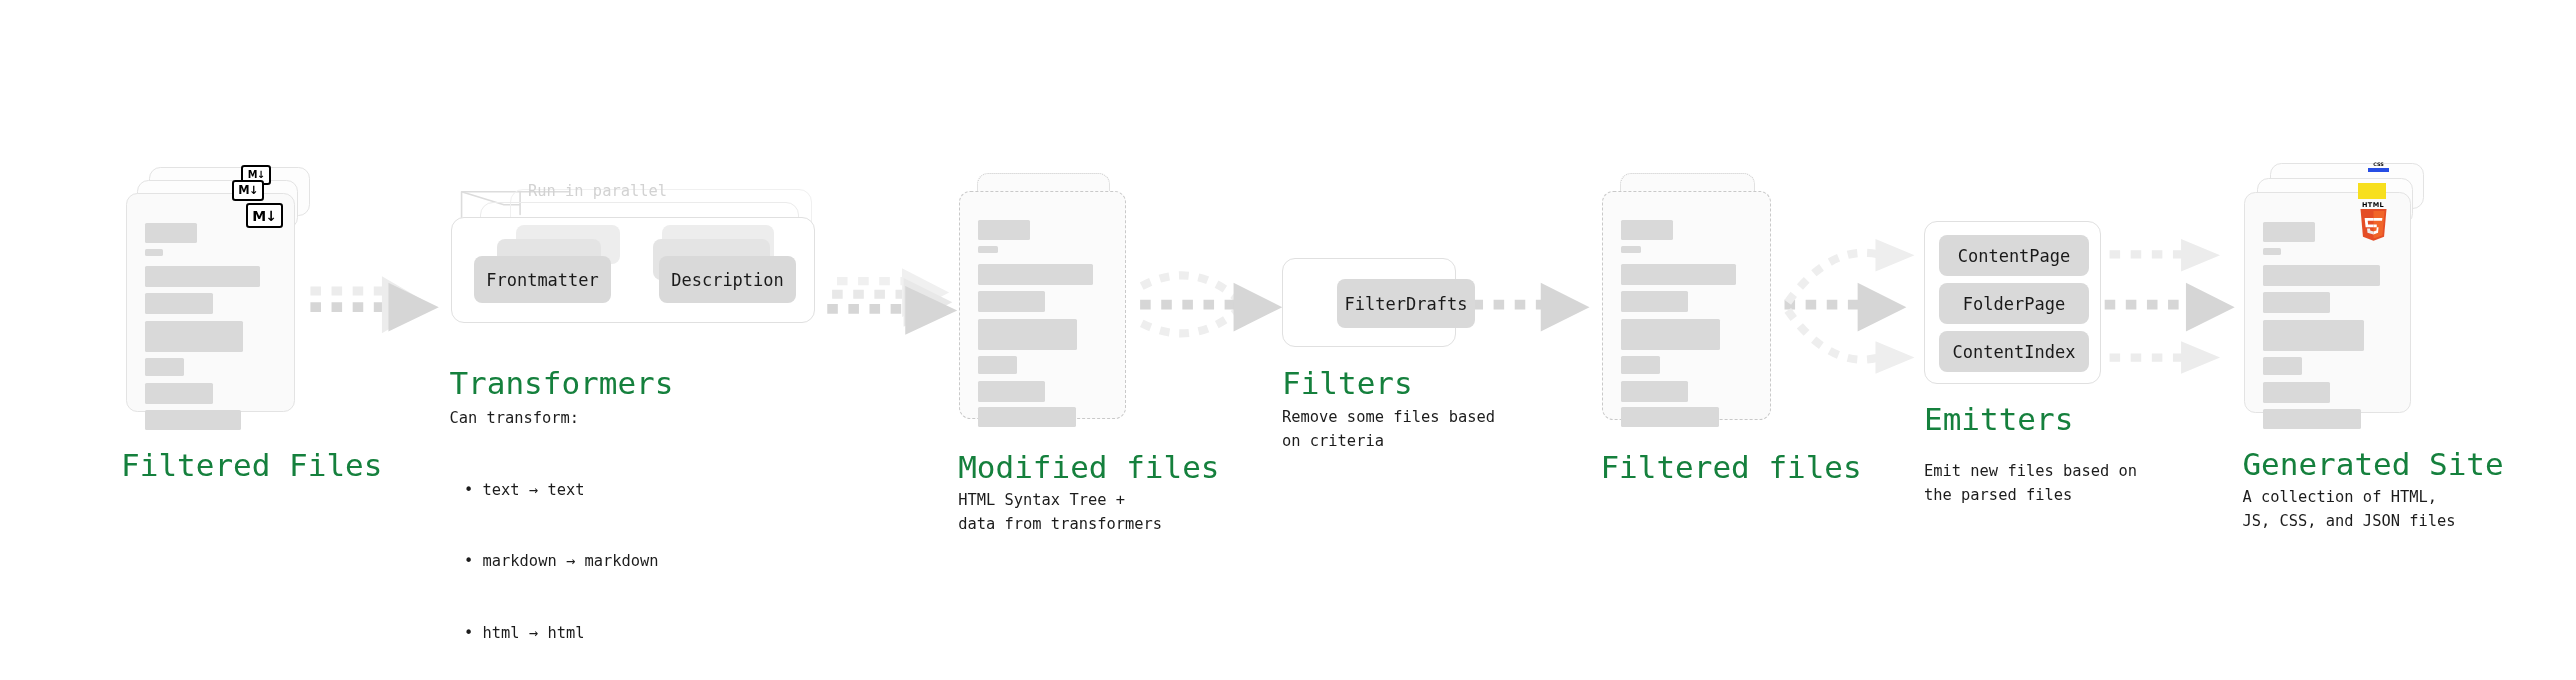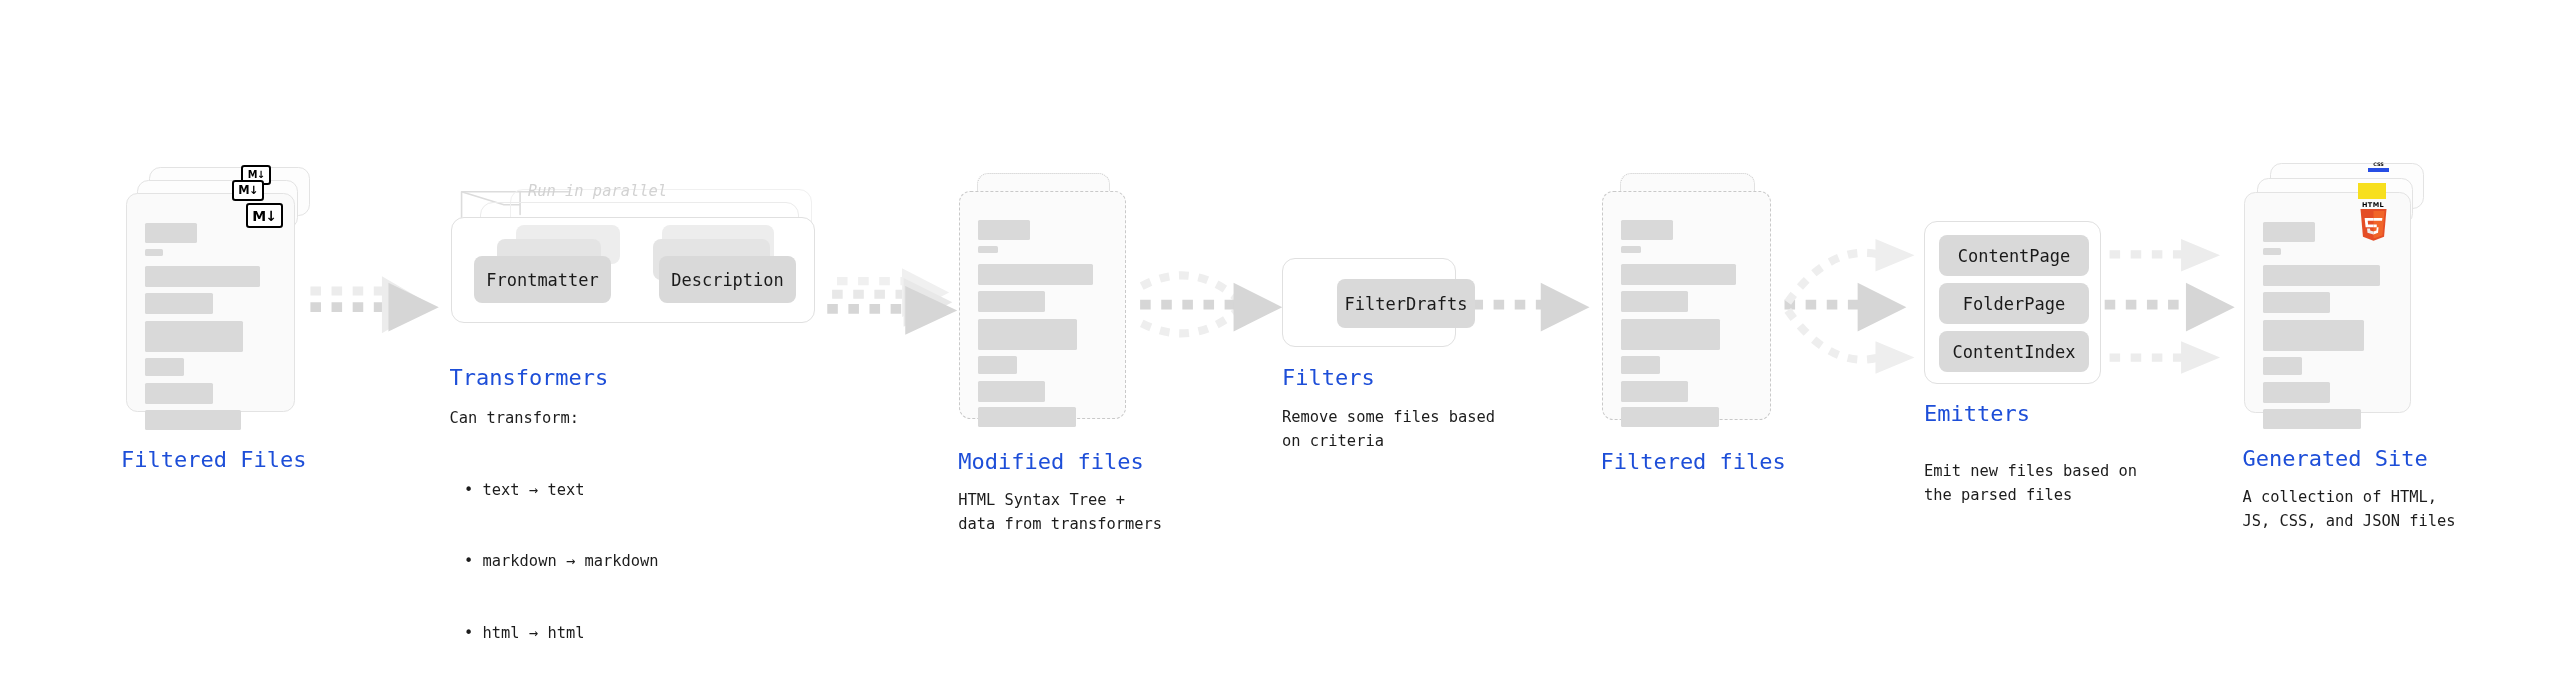--- a/index.html
+++ b/index.html
@@ -111,22 +111,22 @@
     color: #1a1a1a;
     box-sizing: border-box;
     white-space: nowrap;
   }
   .pill.ghost2 { background: #ededed; color: transparent; }
   .pill.ghost1 { background: #e4e4e4; color: transparent; }
 
   
   .heading {
     position: absolute;
-    font-size: 22px;
-    color: #1d4ed8;
+    font-size: 31px;
+    color: #15803d;
     white-space: nowrap;
     letter-spacing: 0px;
   }
   .subtext {
     position: absolute;
     font-size: 15.4px;
     color: #1c1c1c;
     line-height: 1.55;
     white-space: pre;
   }
@@ -257,21 +257,21 @@
 
       <div class="pill ghost2" style="left:65px; top:36px; width:104px; height:39px;"></div>
       <div class="pill ghost2" style="left:211px; top:36px; width:112px; height:39px;"></div>
       <div class="pill ghost1" style="left:46px; top:50px; width:104px; height:41px;"></div>
       <div class="pill ghost1" style="left:202px; top:50px; width:117px; height:41px;"></div>
 
       <div class="pill" style="left:23px; top:67px; width:137px; height:47px;">Frontmatter</div>
       <div class="pill" style="left:208px; top:67px; width:137px; height:47px;">Description</div>
     </div>
 
-    <div class="parallel-note" style="left:77px; top:-7.3px;font-style:italic;">Run in parallel</div>
+    <div class="parallel-note" style="left:77px; top:-7.3px;">Run in parallel</div>
 
     <div class="heading" style="left:-1.6px; top:176px;">Transformers</div>
     <div class="subtext" style="left:-1.6px; top:218px;">Can transform:</div>
     <div class="bullets" style="left:13px; top:242px;">
       <div>• text → text</div>
       <div>• markdown → markdown</div>
       <div>• html → html</div>
     </div>
   </div>
 

